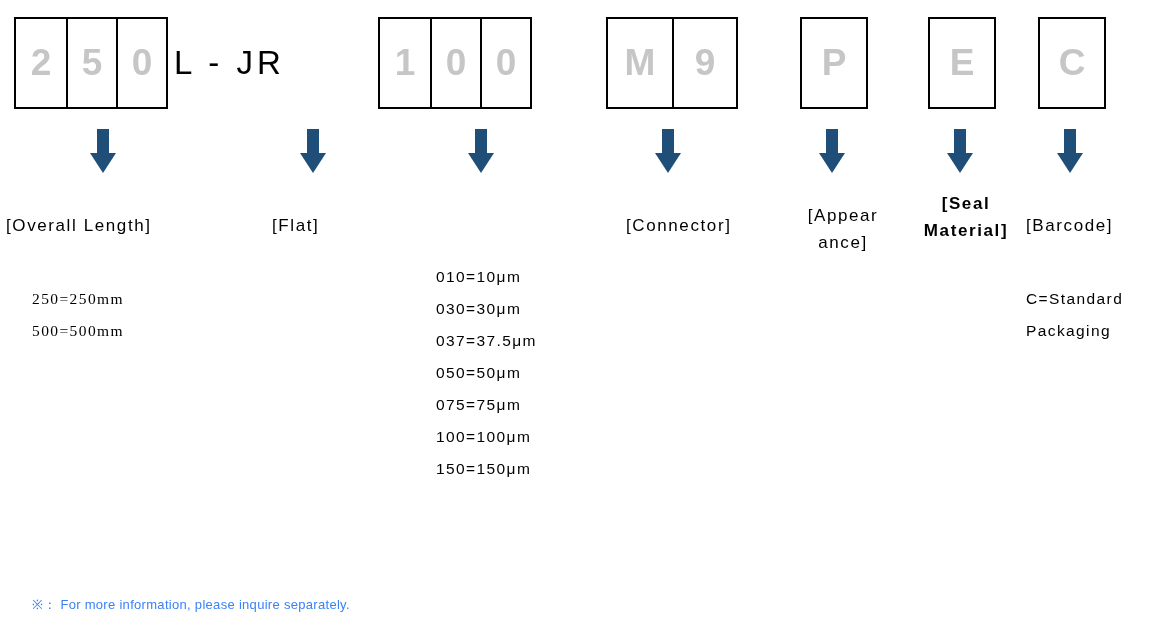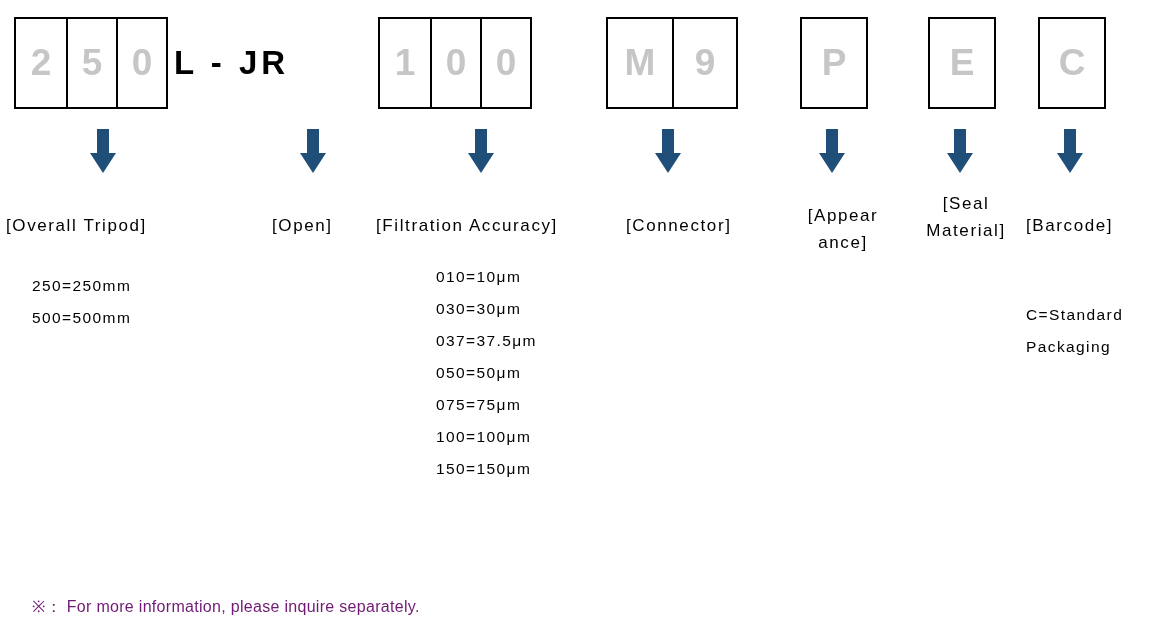--- a/index.html
+++ b/index.html
@@ -46,21 +46,21 @@
   }
   .box-cell.wide { width: 64px; }
 
   .literal {
     position: absolute;
     top: 17px;
     height: 92px;
     display: flex;
     align-items: center;
     font-size: 33px;
-    font-weight: bold;
+    font-weight: normal;
     color: #000000;
     letter-spacing: 4px;
     white-space: pre;
   }
 
   
   .arrow {
     position: absolute;
     width: 26px;
     height: 44px;
@@ -101,23 +101,23 @@
     font-size: 15.5px;
     letter-spacing: 1.4px;
     color: #000000;
     line-height: 32px;
     white-space: pre-line;
   }
 
   
   .footnote {
     position: absolute;
-    font-size: 16px;
+    font-size: 13px;
     letter-spacing: 0.3px;
-    color: #701a75;
+    color: #3b82f6;
     white-space: pre;
   }
 </style>
 </head>
 <body>
 
 <div id="page">
 
   <div class="box-group" style="left:14px;">
     <div class="box-cell">2</div>
@@ -172,37 +172,36 @@
     </div>
   <div class="arrow" style="left:947px; top:129px;">
       <div class="shaft"></div>
       <div class="head"></div>
     </div>
   <div class="arrow" style="left:1057px;top:129px;">
       <div class="shaft"></div>
       <div class="head"></div>
     </div>
 
-  <div class="seclabel" style="left:6px;   top:212px;">[Overall Tripod]</div>
-  <div class="seclabel" style="left:272px; top:212px;">[Open]</div>
-  <div class="seclabel" style="left:376px; top:212px;">[Filtration Accuracy]</div>
+  <div class="seclabel" style="left:6px;   top:212px;">[Overall Length]</div>
+  <div class="seclabel" style="left:272px; top:212px;">[Flat]</div>
   <div class="seclabel" style="left:626px; top:212px;text-align:center;">[Connector]</div>
   <div class="seclabel center" style="left:795px; top:202px; width:96px;">[Appear
 ance]</div>
-  <div class="seclabel center" style="left:912px; top:190px; width:108px;">[Seal
+  <div class="seclabel center" style="left:912px; top:190px; width:108px;font-weight:bold;">[Seal
 Material]</div>
   <div class="seclabel" style="left:1026px;top:212px;">[Barcode]</div>
 
-  <div class="detail" style="left:32px;  top:270px;">250=250mm
+  <div class="detail" style="left:32px;  top:283px;font-family:Liberation Serif, serif;">250=250mm
 500=500mm</div>
   <div class="detail" style="left:436px; top:261px;">010=10μm
 030=30μm
 037=37.5μm
 050=50μm
 075=75μm
 100=100μm
 150=150μm</div>
-  <div class="detail" style="left:1026px;top:283px;margin-top:16px;">C=Standard
+  <div class="detail" style="left:1026px;top:283px;">C=Standard
 Packaging</div>
 
   <div class="footnote" style="left:32px; top:595px;">※： For more information, please inquire separately.</div>
 
 </div>
 
 </body></html>

